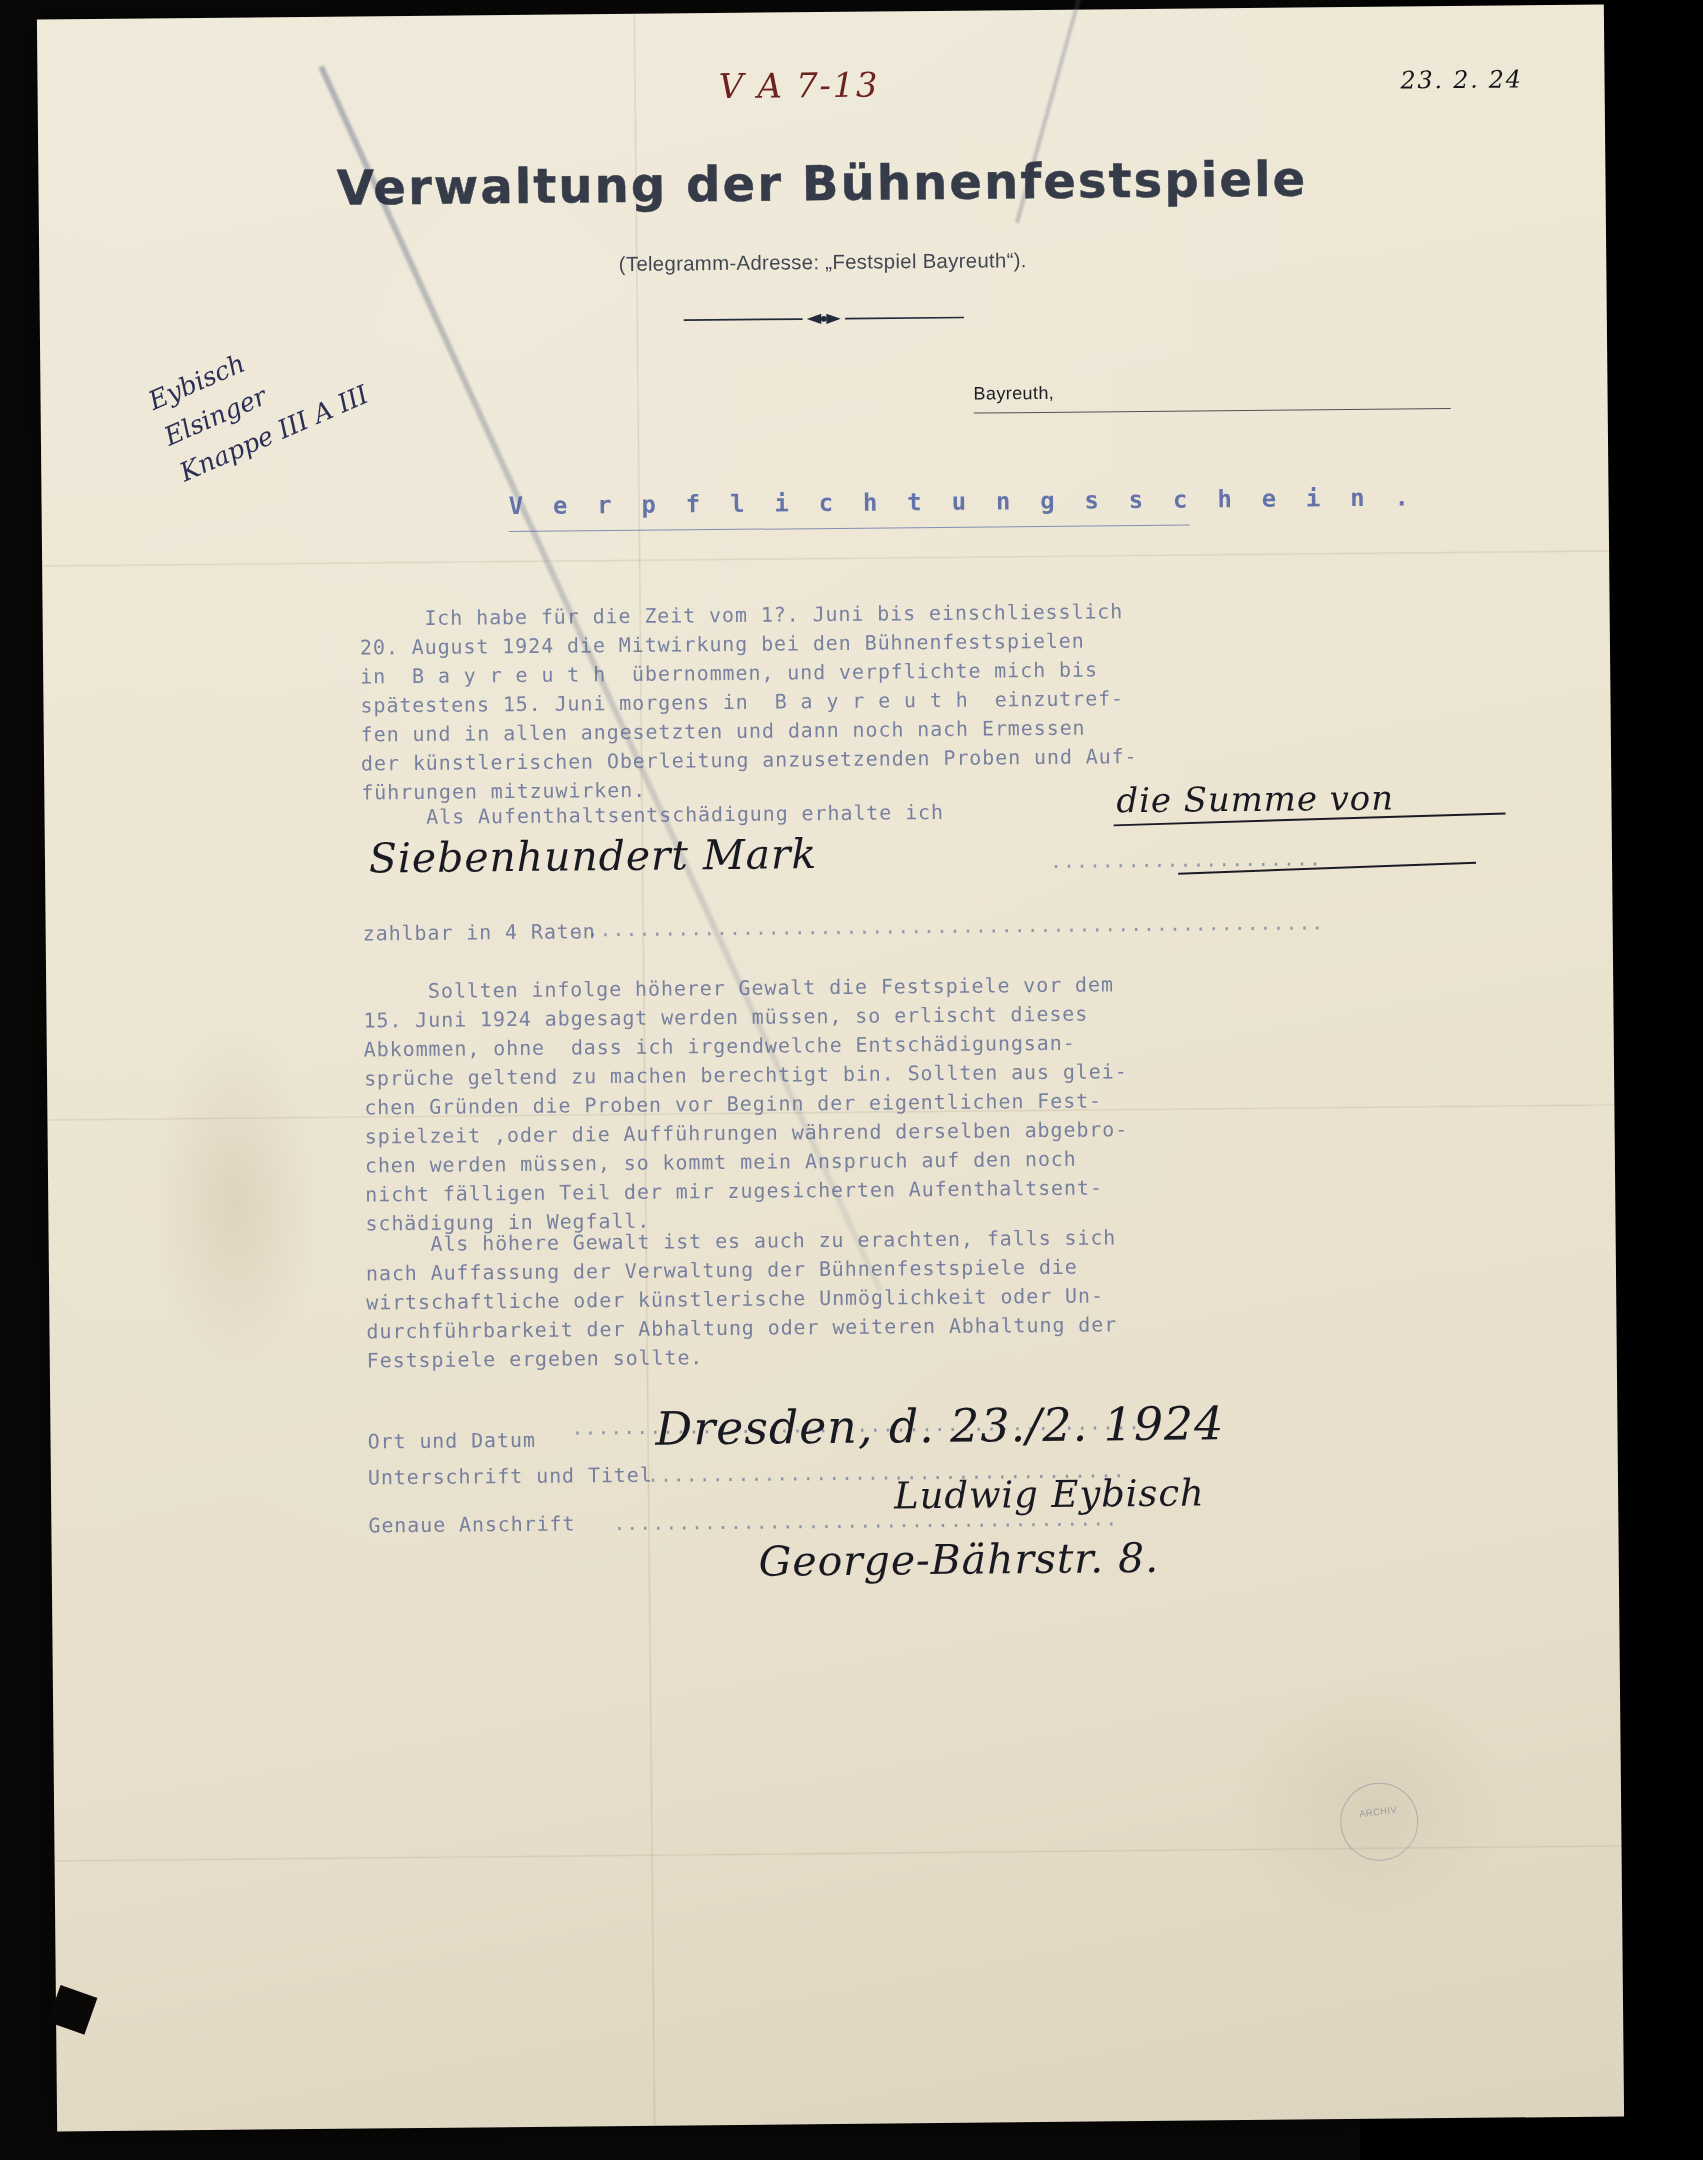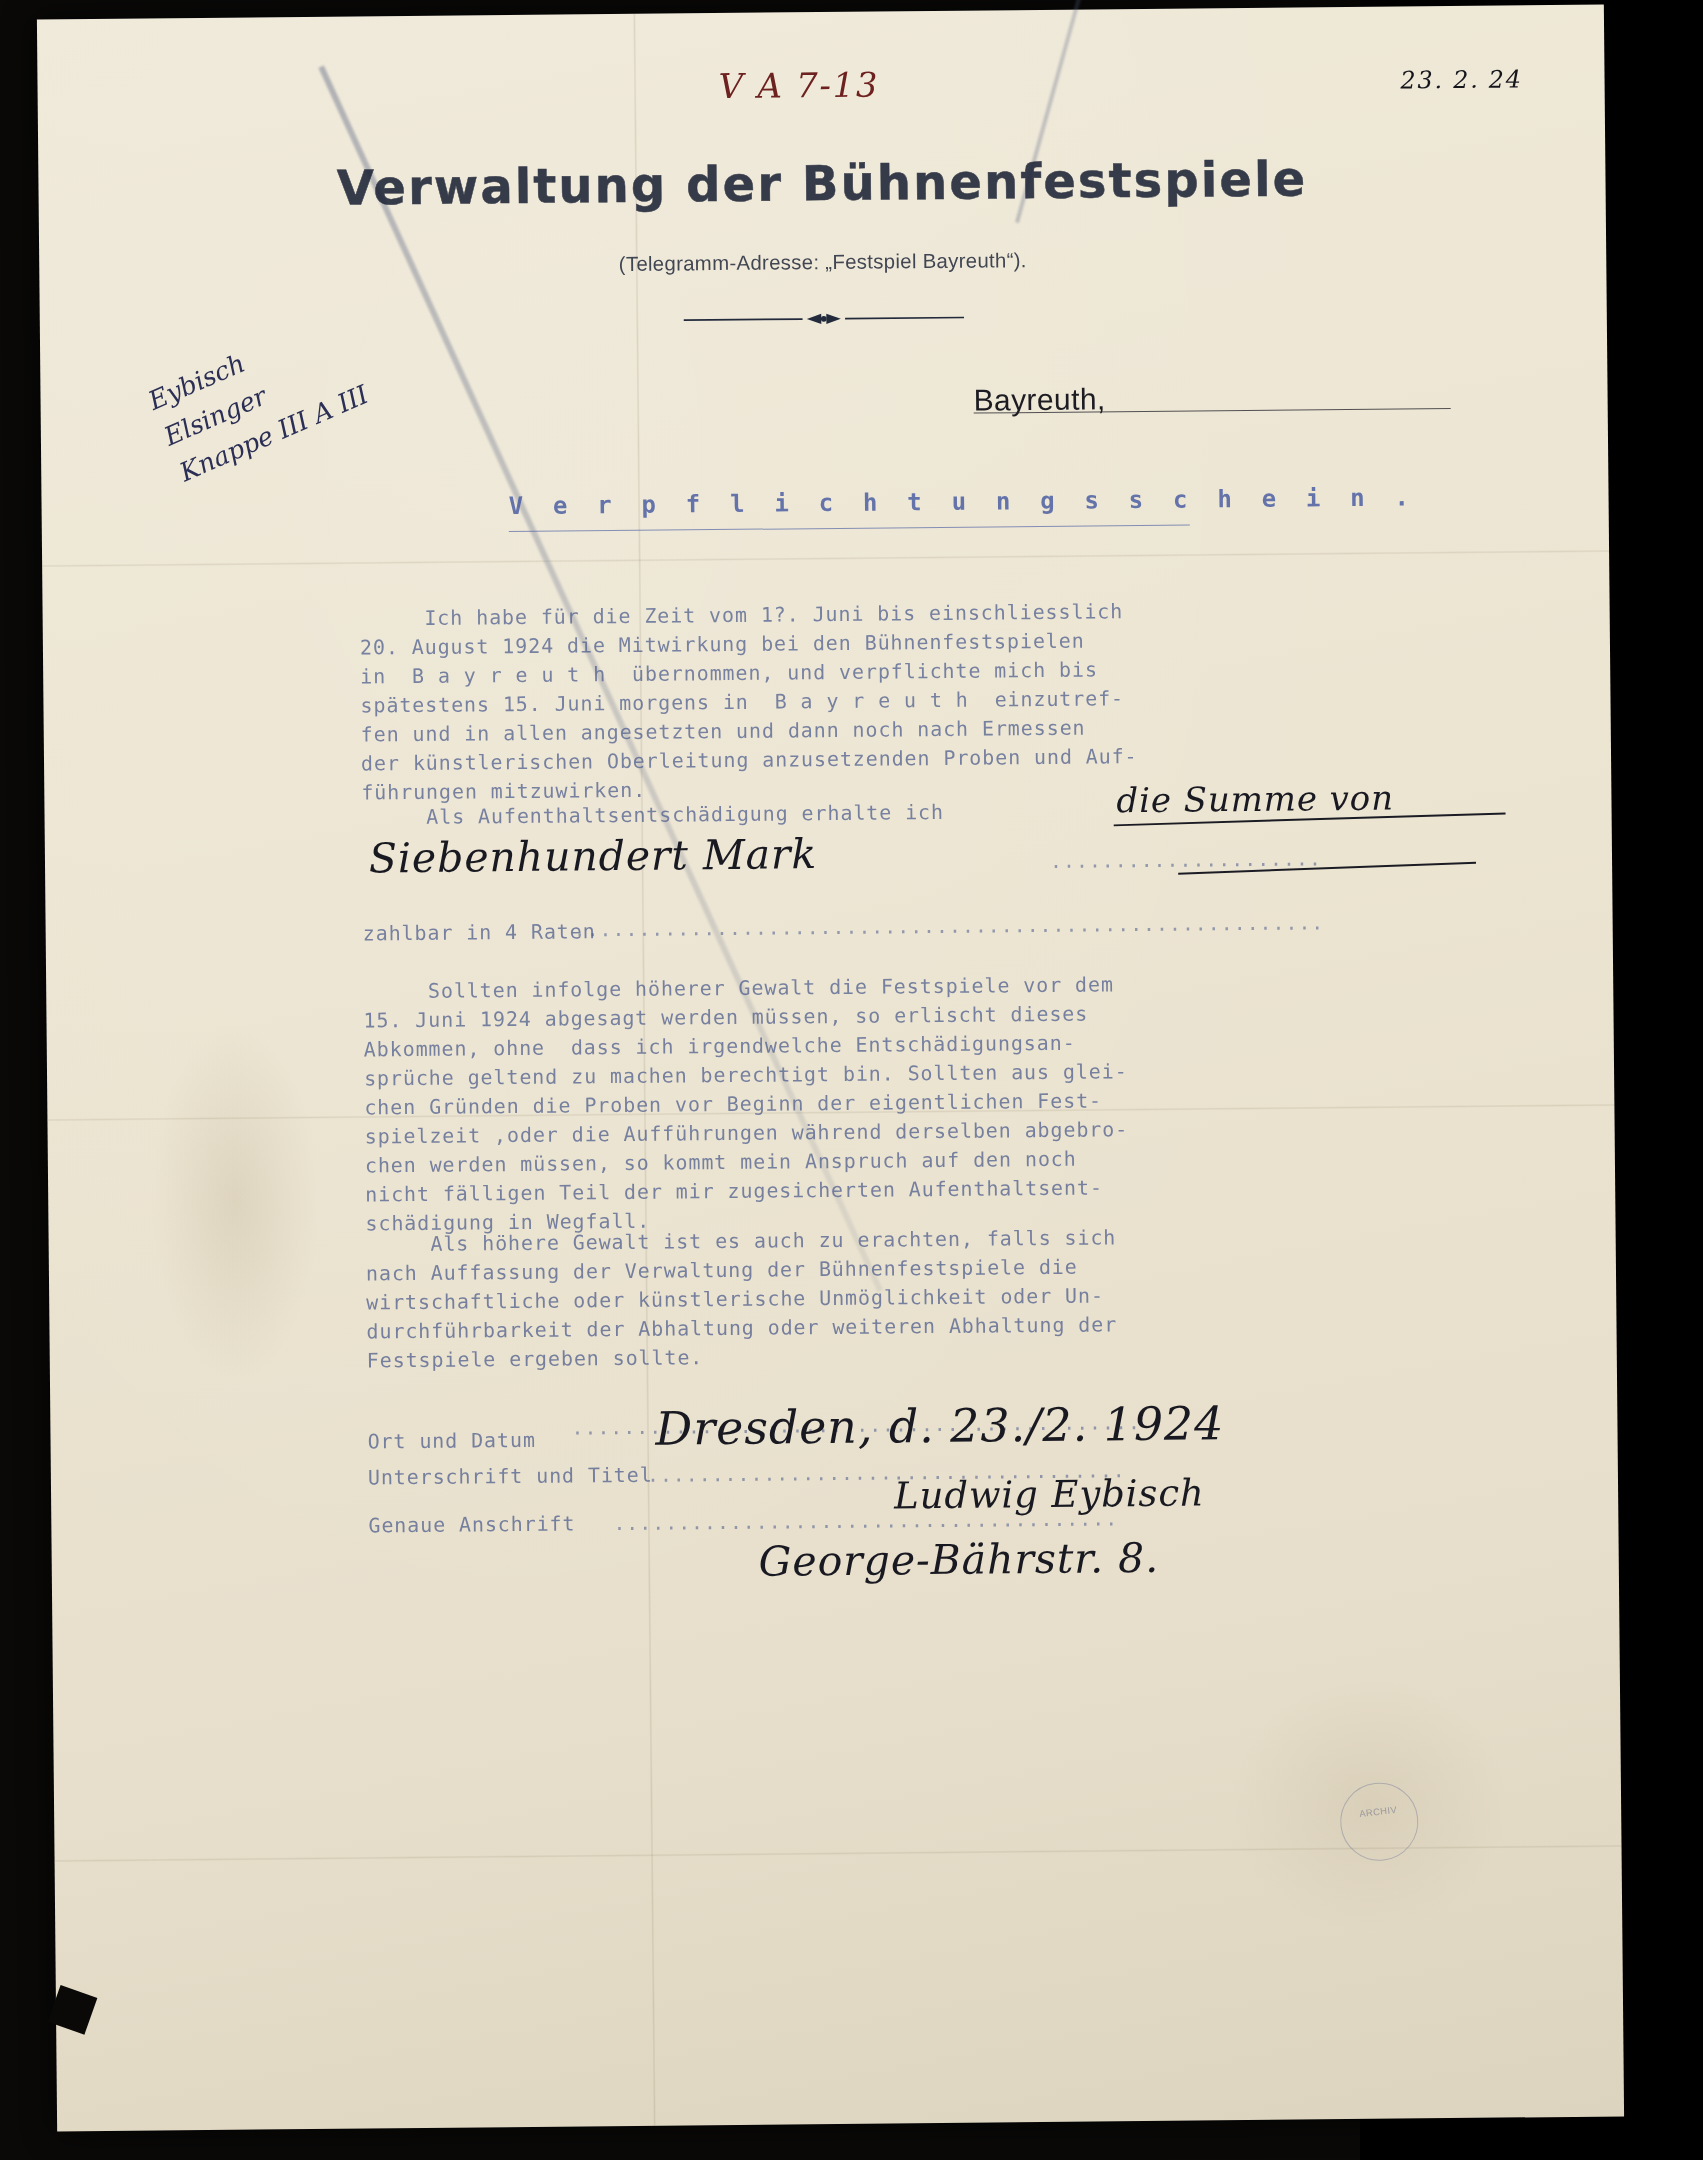--- a/index.html
+++ b/index.html
@@ -102,21 +102,21 @@
     transform: translateX(-50%);
     width: 281px;
     height: 13.6px;
   }
 
   
   .place-line {
     position: absolute;
     left: 933px;
     top: 373px;
-    font-size: 30px;
+    font-size: 18px;
     color: #1c1c22;
     letter-spacing: 0.4px;
   }
   .place-rule {
     position: absolute;
     left: 933px;
     top: 402px;
     width: 477px;
     border-bottom: 1.4px solid #2b2b31;
     opacity: 0.8;

